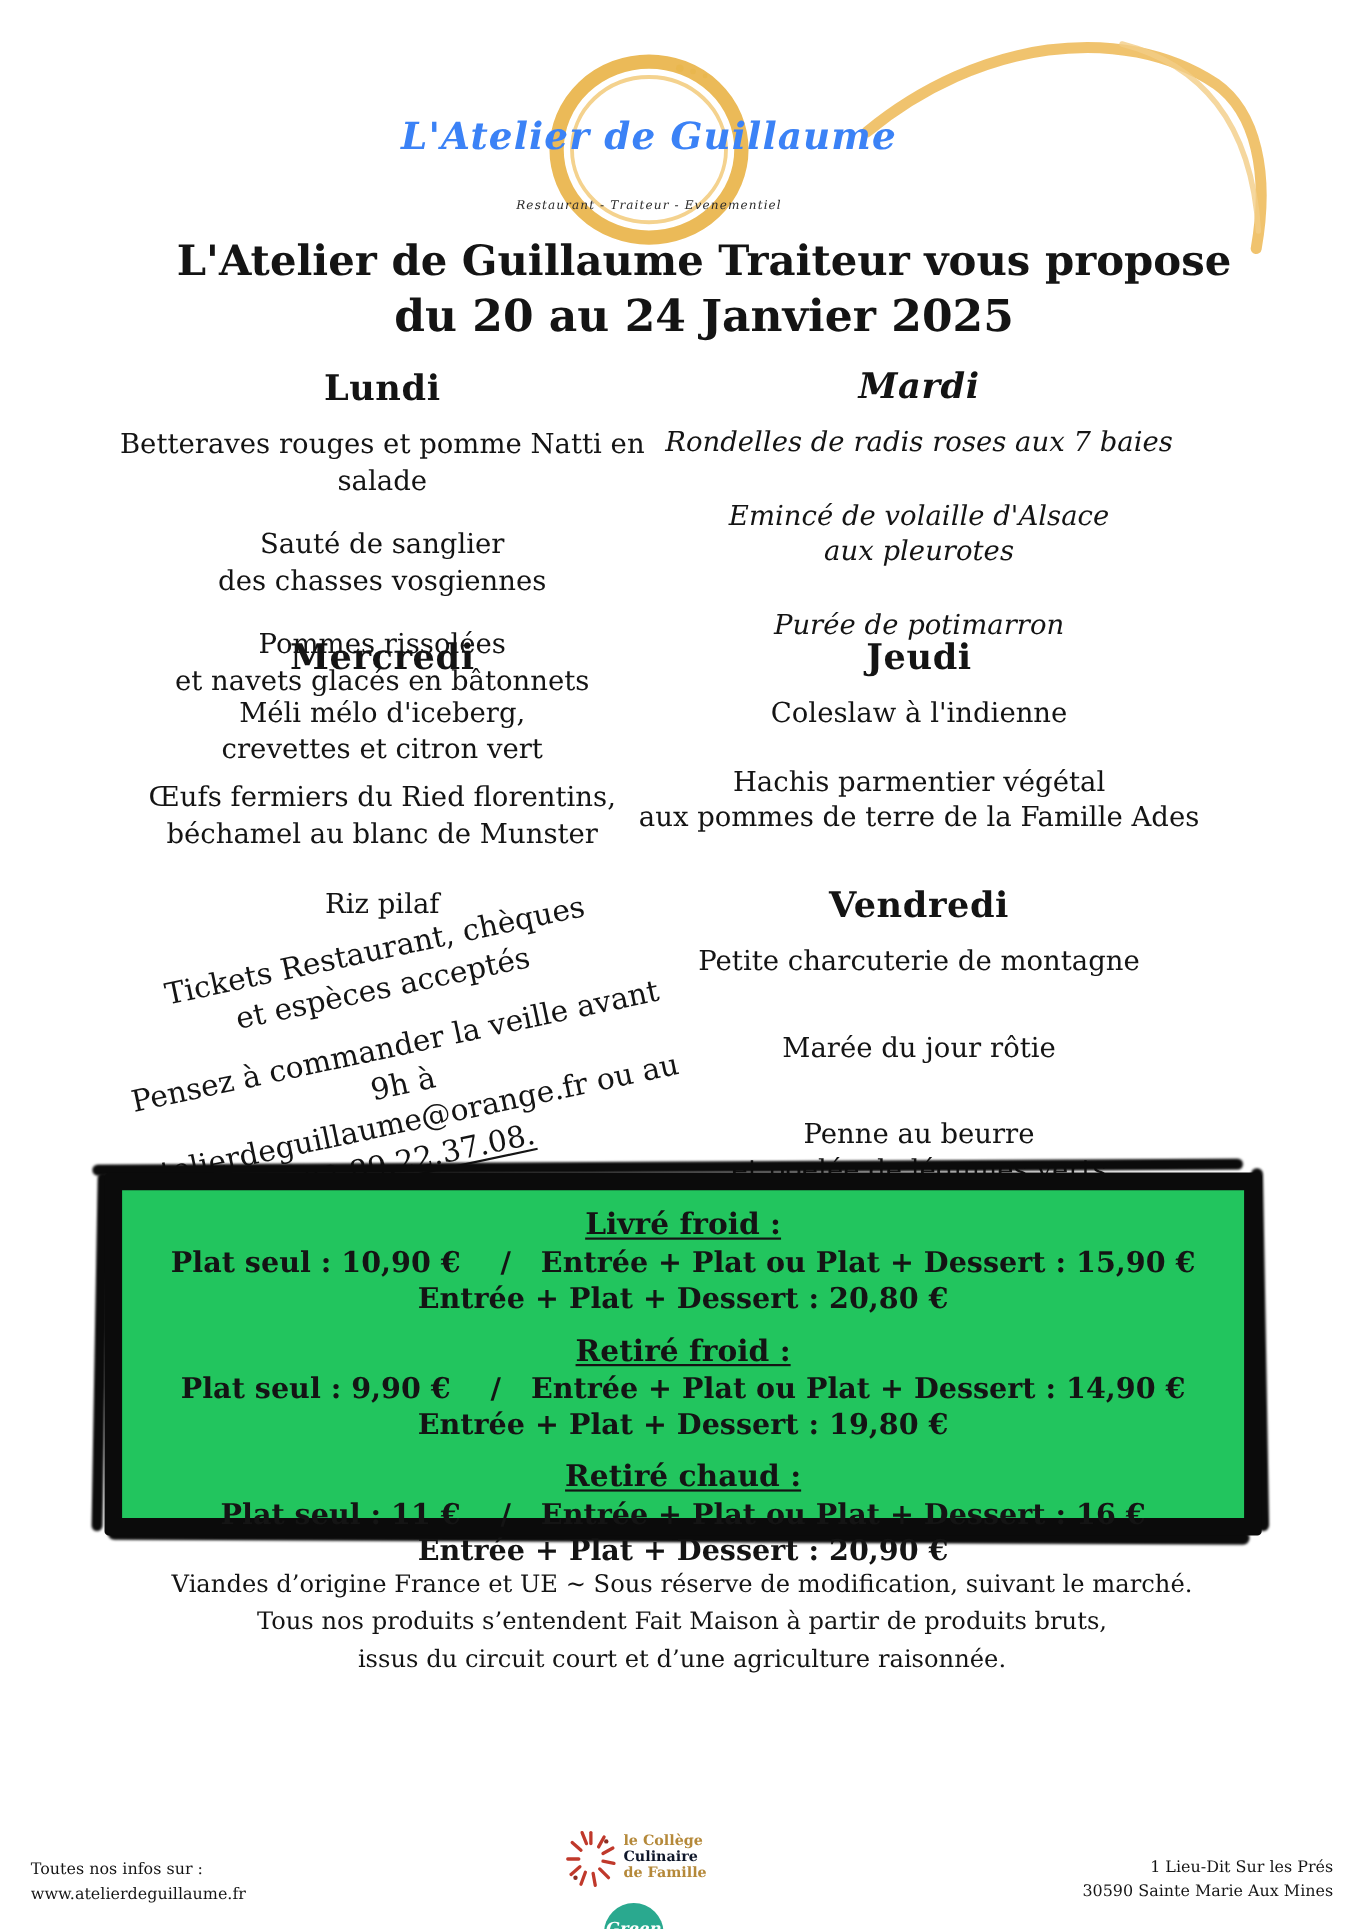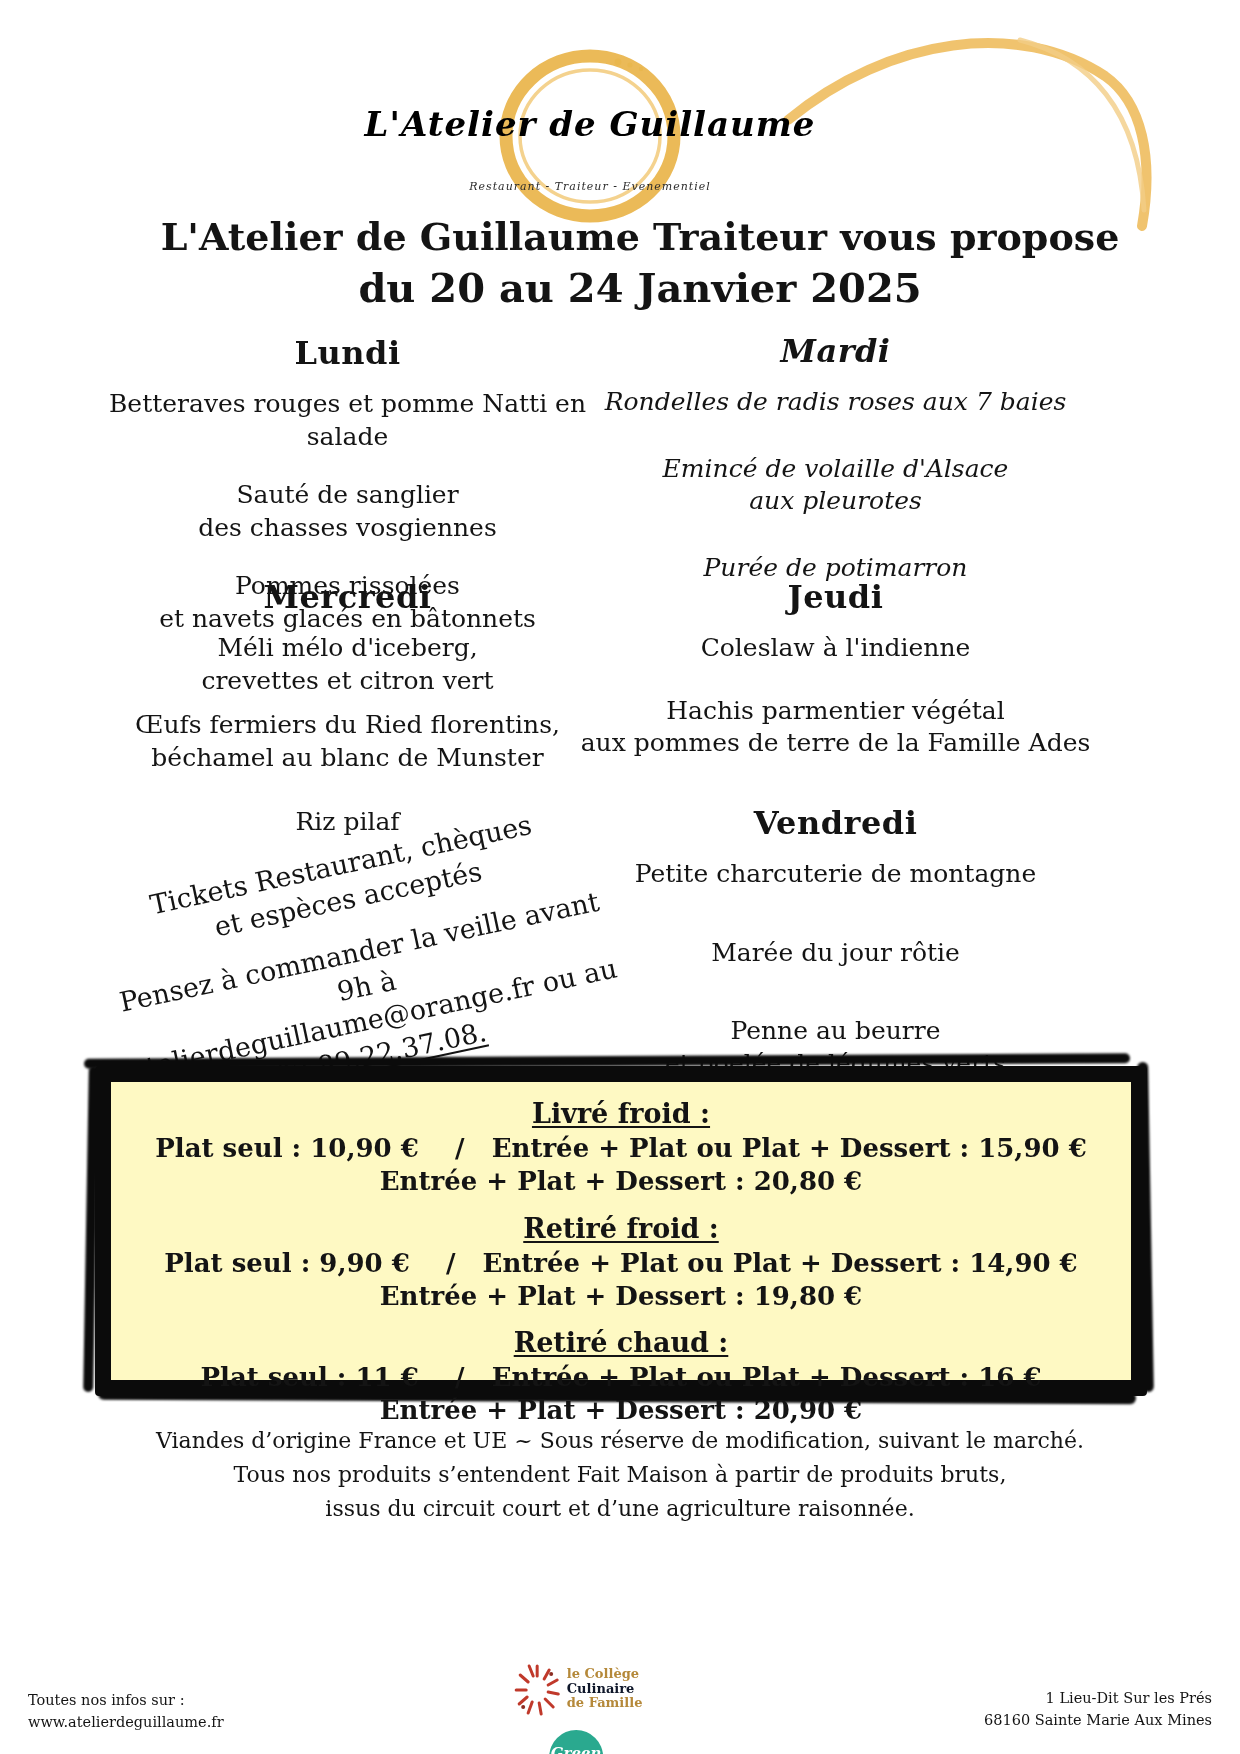--- a/index.html
+++ b/index.html
@@ -7,21 +7,21 @@
     position:relative;width:1240px;height:1754px;margin:0 auto;
     background:#ffffff;color:#141414;overflow:hidden;
     font-family:"DejaVu Serif", serif;
   }
   
   .swoosh{position:absolute;left:770px;top:28px;width:410px;height:205px;}
   .logo{position:absolute;left:590px;top:42px;width:460px;height:190px;transform:translateX(-50%);}
   .logo svg{position:absolute;left:0;top:0;}
   .logo-script{
     position:absolute;left:0;top:62px;width:100%;text-align:center;
-    font-style:italic;font-weight:bold;font-size:34px;letter-spacing:1px;color:#000000;
+    font-style:italic;font-weight:bold;font-size:34px;letter-spacing:1px;color:#3b82f6;
   }
   .logo-tagline{
     position:absolute;left:0;top:138px;width:100%;text-align:center;
     font-style:italic;font-size:11px;letter-spacing:1px;color:#2a2a2a;
   }
   
   .title{position:absolute;left:0;top:212px;width:100%;text-align:center;font-weight:600;line-height:1.32;padding-left:20px;}
   .title-l1{font-size:38px;}
   .title-l2{font-size:40px;}
   
@@ -41,21 +41,21 @@
   
   .note{
     position:absolute;left:96px;top:846px;width:530px;
     transform:rotate(-12deg);text-align:center;font-size:27px;line-height:1.28;
   }
   .note-payment{white-space:pre-line;margin-bottom:20px;}
   .note-underline{text-decoration:underline;text-underline-offset:4px;}
   
   .price-box{
     position:absolute;left:95px;top:1066px;width:1052px;height:330px;box-sizing:border-box;
-    border:16px solid #0b0b0b;border-radius:4px;background:#fef9c3;
+    border:16px solid #0b0b0b;border-radius:4px;background:#22c55e;
     text-align:center;padding-top:16px;
   }
   .brush{position:absolute;background:#0b0b0b;filter:blur(1px);border-radius:6px;}
   .brush-top{left:84px;top:1056px;width:1046px;height:10px;transform:rotate(-.3deg);}
   .brush-bottom{left:98px;top:1390px;width:1038px;height:12px;transform:rotate(.25deg);}
   .brush-left{left:86px;top:1066px;width:10px;height:326px;transform:rotate(1deg);}
   .brush-right{left:1140px;top:1062px;width:11px;height:330px;transform:rotate(-1deg);}
   .price-section{margin-bottom:14px;}
   .price-title{font-size:27px;font-weight:bold;text-decoration:underline;text-underline-offset:3px;margin-bottom:3px;}
   .price-line{font-size:26px;font-weight:bold;line-height:1.28;white-space:pre-wrap;}
@@ -178,21 +178,21 @@
     <div>issus du circuit court et d’une agriculture raisonnée.</div>
   </div>
 
   <div class="bottom-left">
     <div>Toutes nos infos sur :</div>
     <div class="link-like">www.atelierdeguillaume.fr</div>
   </div>
 
   <div class="bottom-right">
     <div>1 Lieu-Dit Sur les Prés</div>
-    <div>68160 Sainte Marie Aux Mines</div>
+    <div>30590 Sainte Marie Aux Mines</div>
   </div>
 
   <div class="logos">
     <div class="college">
       <svg width="52" height="58" viewBox="0 0 52 58" aria-hidden="true">
         <g stroke="#c0392b" stroke-width="3" stroke-linecap="round">
           <line x1="26" y1="6" x2="26" y2="16"></line>
           <line x1="38" y1="10" x2="33" y2="19"></line>
           <line x1="46" y1="20" x2="37" y2="25"></line>
           <line x1="47" y1="34" x2="37" y2="32"></line>

